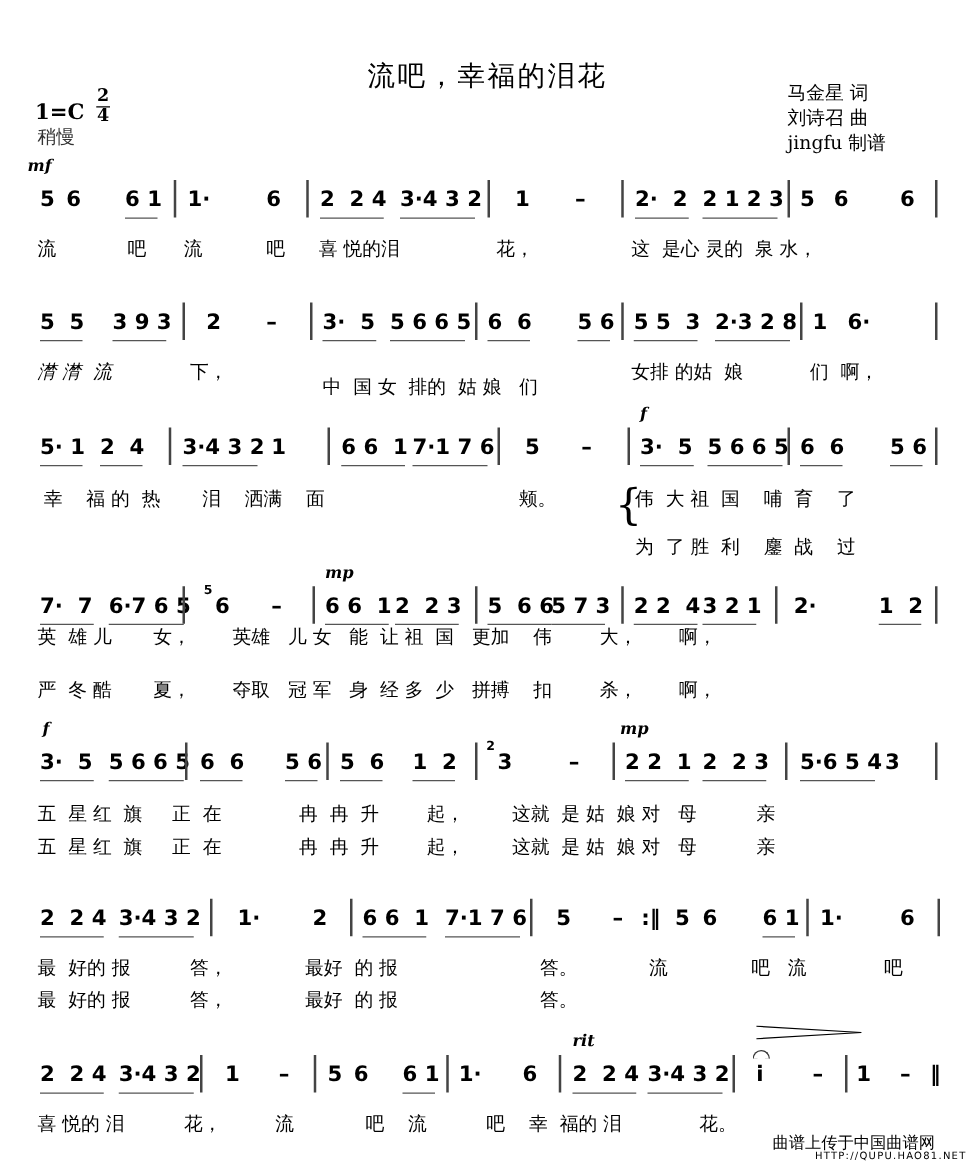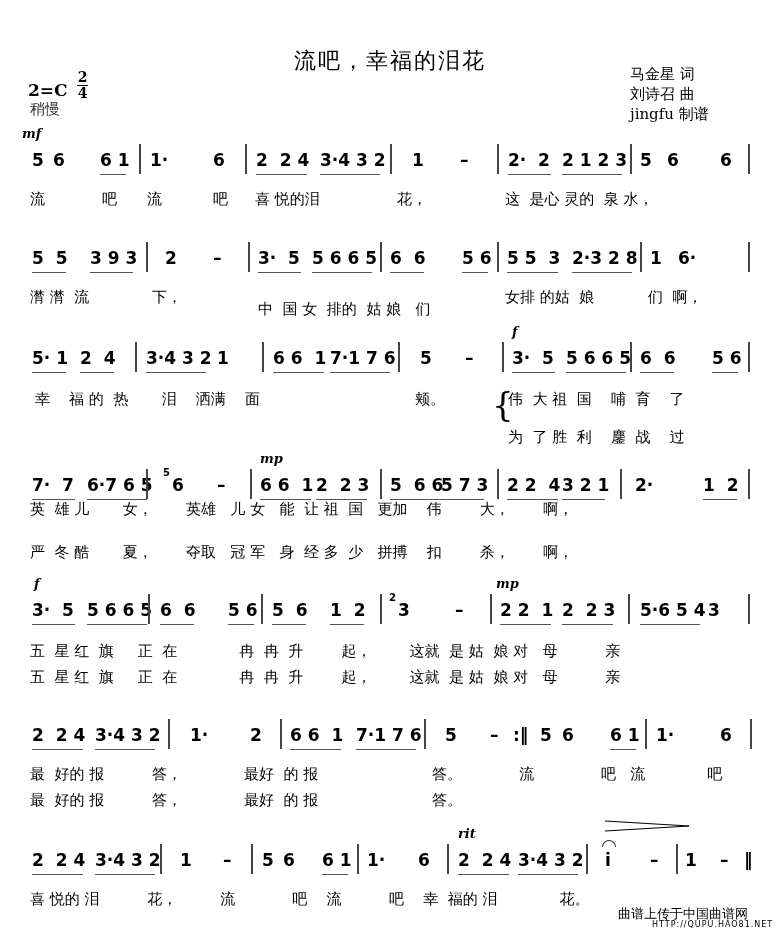--- a/index.html
+++ b/index.html
@@ -22,21 +22,21 @@
   .brace { position:absolute; font-size:34px; font-weight:lighter; font-family:"DejaVu Serif", serif; }
   .grace { position:absolute; font-size:10px; font-weight:bold; }
   .watermark { position:absolute; left:618px; top:905px; font-size:13px; }
   .watermark2 { position:absolute; left:652px; top:920px; font-size:8px; letter-spacing:1px; }
   .hairpin { position:absolute; }
 </style>
 </head>
 <body>
 
 <div class="title">流吧，幸福的泪花</div>
-<div class="key"><b>2=C</b></div>
+<div class="key"><b>1=C</b></div>
 <div class="timesig">
   <div>2</div>
   <div class="bar"></div>
   <div>4</div>
 </div>
 <div class="tempo">稍慢</div>
 <div class="credits">
   <div>马金星 词</div>
   <div>刘诗召 曲</div>
   <div>jingfu 制谱</div>
@@ -98,21 +98,21 @@
       <div class="ul" style="left: 462px; top: 24px; width: 25.5px;"></div>
       <div class="bar-line" style="left: 497px;"></div>
       <div class="notes" style="left: 507px;">5 5  3</div>
       <div class="ul" style="left: 507px; top: 24px; width: 51px;"></div>
       <div class="notes" style="left: 572px;">2·3 2 8</div>
       <div class="ul" style="left: 572px; top: 24px; width: 59.5px;"></div>
       <div class="bar-line" style="left: 640px;"></div>
       <div class="notes" style="left: 650px;">1</div>
       <div class="notes" style="left: 678px;">6·</div>
       <div class="bar-line" style="left: 748px;"></div>
-      <div class="lyric" style="left: 30px; top: 40px;">潸 潸  流</div>
+      <div class="lyric" style="left: 30px; top: 40px; font-style: italic;">潸 潸  流</div>
       <div class="lyric" style="left: 152px; top: 40px;">下，</div>
       <div class="lyric" style="left: 258px; top: 52px;">中  国 女  排的  姑 娘   们</div>
       <div class="lyric" style="left: 505px; top: 40px;">女排 的姑  娘</div>
       <div class="lyric" style="left: 648px; top: 40px;">们  啊，</div>
     </div>
     <div class="sys" style="top: 348px;">
       <div class="dyn" style="left: 512px; top: -24px;">f</div>
       <div class="notes" style="left: 32px;">5· 1</div>
       <div class="ul" style="left: 32px; top: 24px; width: 34px;"></div>
       <div class="notes" style="left: 80px;">2  4</div>

